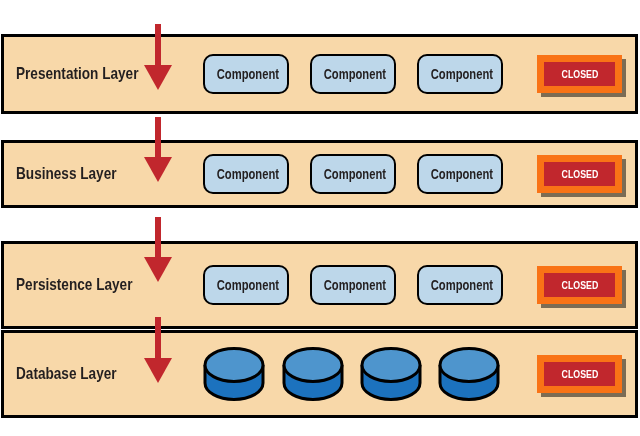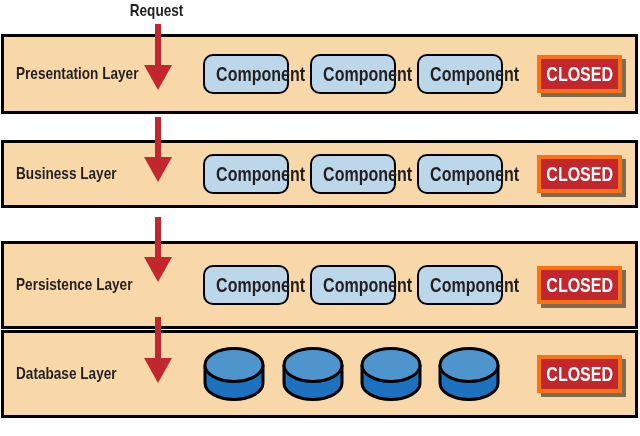--- a/index.html
+++ b/index.html
@@ -33,34 +33,34 @@
     font-size:17px;font-weight:bold;white-space:nowrap;
     color:var(--label-text,#231F20);
   }
 
   
   .component{
     position:absolute;top:50%;transform:translateY(-50%);
     width:86px;height:40px;box-sizing:border-box;
     background:var(--component-fill,#BDD7EA);
     border:2.5px solid #000;border-radius:10px;
-    display:flex;align-items:center;justify-content:flex-start;
-    font-size:20px;font-weight:bold;color:var(--label-text,#231F20);
+    display:flex;align-items:center;justify-content:flex-end;
+    font-size:14px;font-weight:bold;color:var(--label-text,#231F20);
   }
   .c1{left:199px;} .c2{left:306px;} .c3{left:413px;}
 
   
   .closed{
     position:absolute;left:533px;top:50%;transform:translateY(-50%);
     width:85px;height:38px;box-sizing:border-box;
     background:var(--closed-fill,#C1272D);
-    border:4px solid #f97316;
+    border:7px solid #f97316;
     box-shadow:4px 4px 0 rgba(0,0,0,0.5);
     display:flex;align-items:center;justify-content:center;
-    color:var(--closed-text,#FFFFFF);font-size:20px;font-weight:bold;
+    color:var(--closed-text,#FFFFFF);font-size:11px;font-weight:bold;
   }
 
   
   .db{
     position:absolute;top:50%;transform:translateY(-50%);
     width:64px;height:56px;
   }
   .db1{left:198px;} .db2{left:277px;} .db3{left:355px;} .db4{left:433px;}
   .db-body{fill:var(--database-body,#1C72BE);stroke:#000;stroke-width:3;}
   .db-top{fill:var(--database-top,#4E95CD);stroke:#000;stroke-width:3;}
@@ -79,21 +79,20 @@
   .arrow-1{top:24px;height:66px;}
   .arrow-2{top:117px;height:65px;}
   .arrow-3{top:217px;height:65px;}
   .arrow-4{top:317px;height:66px;}
 </style>
 </head>
 <body>
 
 <div class="canvas">
 
-  <div class="request-label"><span class="cond">Request</span></div>
 
   <div class="arrow arrow-1">
       <div class="shaft"></div>
       <div class="head"></div>
     </div>
   <div class="arrow arrow-2">
       <div class="shaft"></div>
       <div class="head"></div>
     </div>
   <div class="arrow arrow-3">

